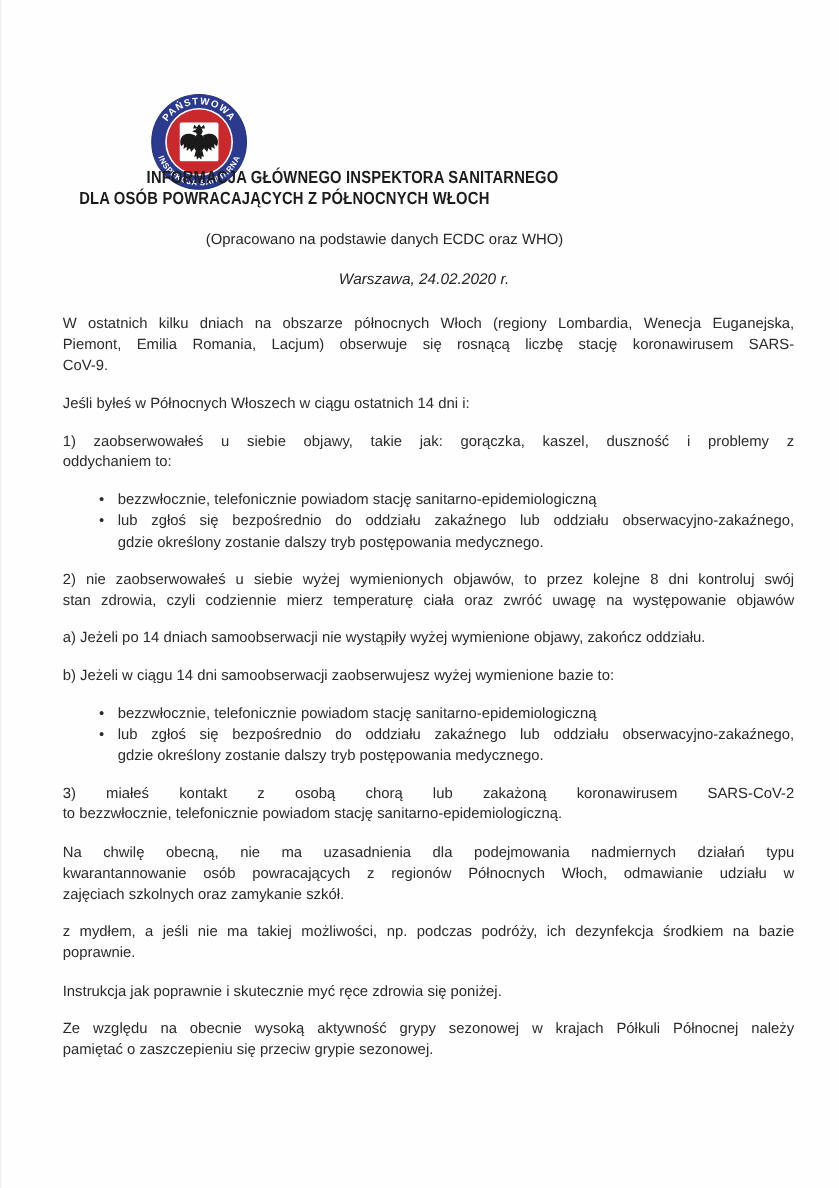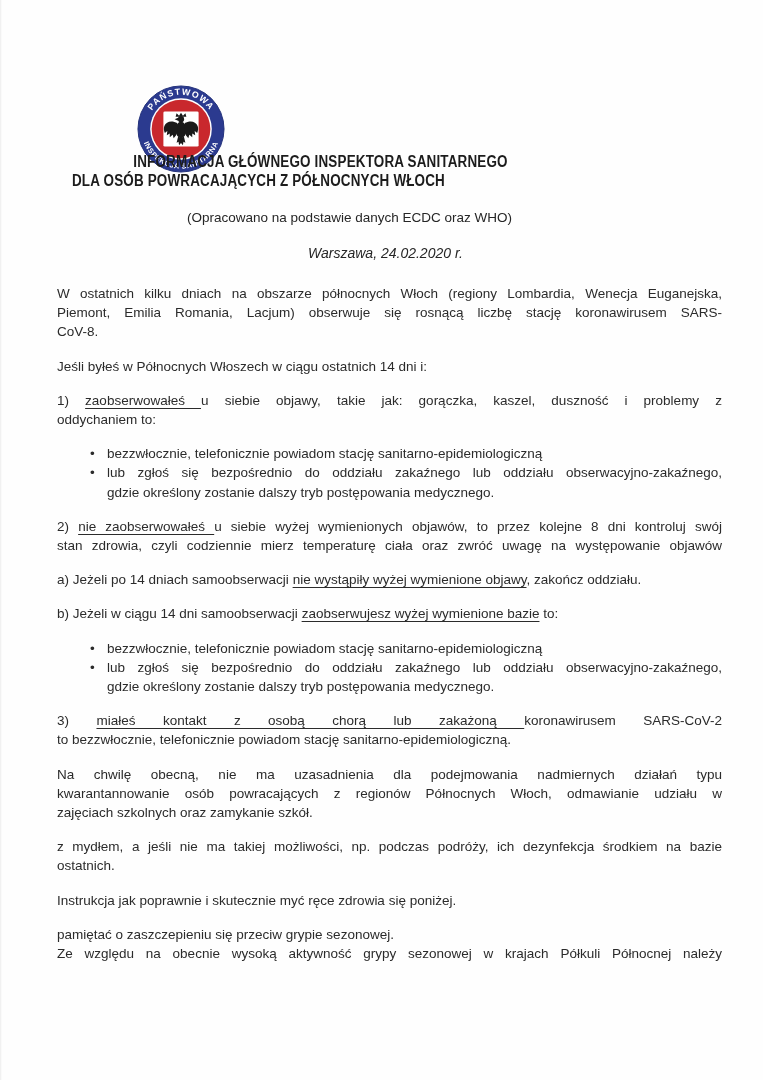--- a/index.html
+++ b/index.html
@@ -29,21 +29,21 @@
   .subtitle{position:absolute;left:0;top:210px;width:763px;text-align:center;
     font-size:13.5px;color:#262626;transform:translateX(-32px);}
   .dateline{position:absolute;left:0;top:245px;width:763px;text-align:center;
     font-size:14px;font-style:italic;color:#262626;transform:translateX(4px);}
 
   .content{position:absolute;left:57px;top:284px;width:676px;
     font-size:13.5px;line-height:19.2px;color:#2b2b2b;}
   .block{margin:0 11px 15px 0;}
   .line{text-align:justify;}
   .line.stretch{text-align-last:justify;}
-  .u{text-decoration:underline;text-decoration-thickness:1.3px;text-underline-offset:2.5px;}
+  .u{text-decoration-thickness:1.3px;text-underline-offset:2.5px;}
 
   .bullet-item{position:relative;padding-left:50px;}
   .bullet-dot{position:absolute;left:33px;top:0;line-height:19.2px;}
 </style>
 </head>
 <body>
 
 <div class="page">
 
   <div class="logo">
@@ -79,21 +79,21 @@
     <div class="title-l2">DLA OSÓB POWRACAJĄCYCH Z PÓŁNOCNYCH WŁOCH</div>
   </div>
 
   <div class="subtitle">(Opracowano na podstawie danych ECDC oraz WHO)</div>
   <div class="dateline">Warszawa, 24.02.2020 r.</div>
 
   <div class="content" id="doc-body">
       <div class="block">
         <div class="line stretch"><span class="">W ostatnich kilku dniach na obszarze północnych Włoch (regiony Lombardia, Wenecja Euganejska,</span></div>
         <div class="line stretch"><span class="">Piemont, Emilia Romania, Lacjum) obserwuje się rosnącą liczbę stację koronawirusem SARS-</span></div>
-        <div class="line"><span class="">CoV-8.</span></div>
+        <div class="line"><span class="">CoV-9.</span></div>
       </div>
       <div class="block">
         <div class="line"><span class="">Jeśli byłeś w Północnych Włoszech w ciągu ostatnich 14 dni i:</span></div>
       </div>
       <div class="block">
         <div class="line stretch"><span class="">1) </span><span class="u">zaobserwowałeś </span><span class="">u siebie objawy, takie jak: gorączka, kaszel, duszność i problemy z</span></div>
         <div class="line"><span class="">oddychaniem to:</span></div>
       </div>
       <div class="block">
         <div class="bullet-item">
@@ -131,24 +131,24 @@
         <div class="line stretch"><span class="">3) </span><span class="u">miałeś kontakt z osobą chorą lub zakażoną </span><span class="">koronawirusem SARS-CoV-2</span></div>
         <div class="line"><span class="">to bezzwłocznie, telefonicznie powiadom stację sanitarno-epidemiologiczną.</span></div>
       </div>
       <div class="block">
         <div class="line stretch"><span class="">Na chwilę obecną, nie ma uzasadnienia dla podejmowania nadmiernych działań typu</span></div>
         <div class="line stretch"><span class="">kwarantannowanie osób powracających z regionów Północnych Włoch, odmawianie udziału w</span></div>
         <div class="line"><span class="">zajęciach szkolnych oraz zamykanie szkół.</span></div>
       </div>
       <div class="block">
         <div class="line stretch"><span class="">z mydłem, a jeśli nie ma takiej możliwości, np. podczas podróży, ich dezynfekcja środkiem na bazie</span></div>
-        <div class="line"><span class="">ostatnich.</span></div>
+        <div class="line"><span class="">poprawnie.</span></div>
       </div>
       <div class="block">
         <div class="line"><span class="">Instrukcja jak poprawnie i skutecznie myć ręce zdrowia się poniżej.</span></div>
       </div>
       <div class="block">
+        <div class="line stretch"><span class="">Ze względu na obecnie wysoką aktywność grypy sezonowej w krajach Półkuli Północnej należy</span></div>
         <div class="line"><span class="">pamiętać o zaszczepieniu się przeciw grypie sezonowej.</span></div>
-        <div class="line stretch"><span class="">Ze względu na obecnie wysoką aktywność grypy sezonowej w krajach Półkuli Północnej należy</span></div>
       </div>
     </div>
 
 </div>
 
 </body></html>

